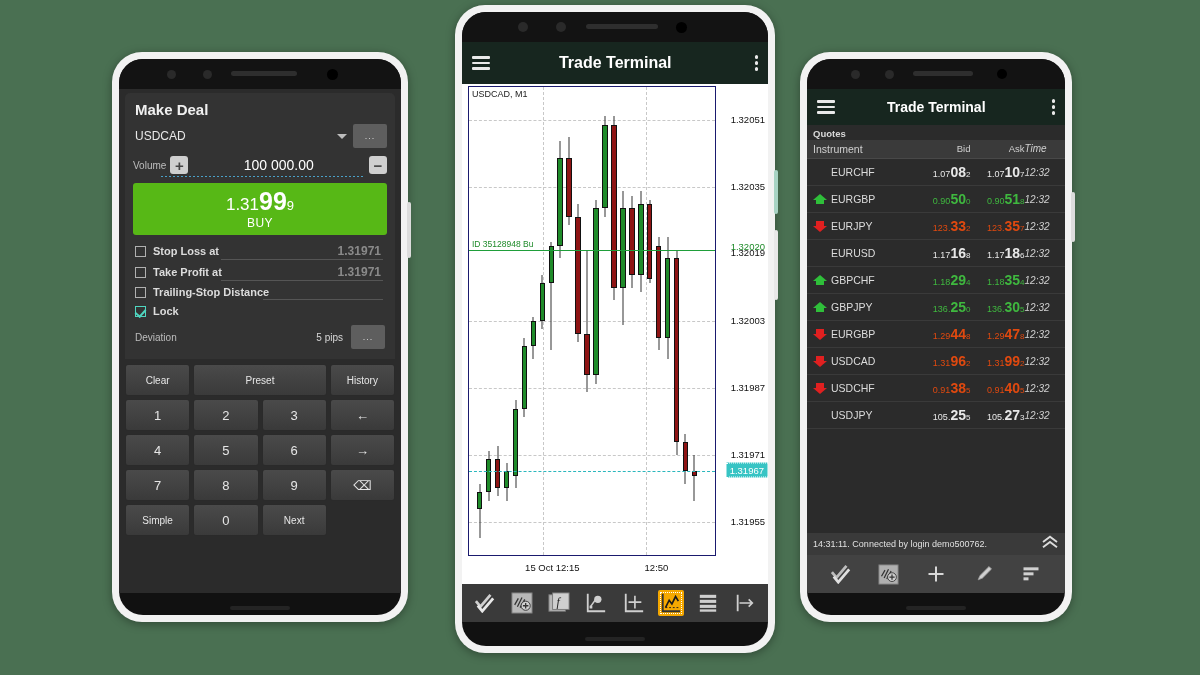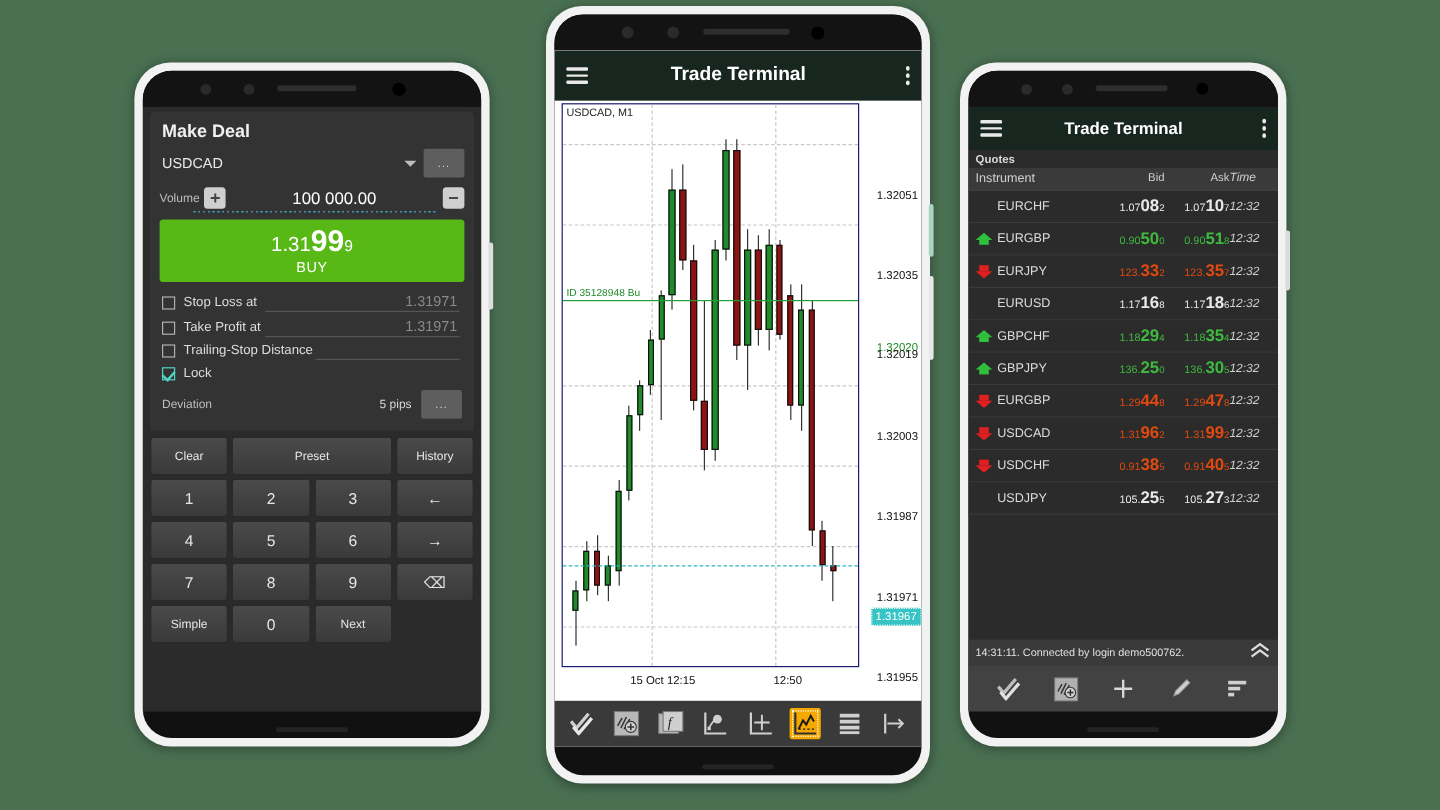--- a/index.html
+++ b/index.html
@@ -76,21 +76,21 @@
   .md-btnrow { display:flex; gap:6px; margin-top:7px; }
   .bigbtn { flex:1; border-radius:3px; text-align:center; padding:6px 0 5px; }
   .bigbtn.buy { background:#57b816; }
   .bigbtn.sell { background:#e0490f; }
   .price { color:#fff; line-height:1; white-space:nowrap;}
   .price .p-a { font-size:17px; }
   .price .p-b { font-size:25px; font-weight:600; }
   .price .p-c { font-size:13px; vertical-align:baseline;}
   .bigbtn .lab { color:#fff; font-size:12px; margin-top:2px; letter-spacing:.5px;}
 
-  .optrow { display:flex; align-items:flex-end; padding:5px 2px 2px 2px; position:relative; }
+  .optrow { display:flex; align-items:center; padding:5px 2px 2px 2px; position:relative;font-weight:bold; }
   .cbox { width:11px;height:11px;border:1.5px solid #b0b0b0; margin-right:7px; background:transparent;}
   .cbox.checked{ border-color:#4fd6c0; position:relative;}
   .cbox.checked:after{
     content:"";position:absolute;left:1px;top:0px;width:5px;height:8px;
     border:solid #4fd6c0;border-width:0 2px 2px 0;transform:rotate(42deg);
   }
   .optlabel { color:#dcdcdc; font-size:11px; }
   .optval { margin-left:auto; color:#8a8a8a; font-size:12px; padding-right:4px;}
   .optline { position:absolute; bottom:0; height:1px; background:#555; }
   .devrow { display:flex; align-items:center; padding:6px 2px 2px 2px; gap:8px;}
@@ -129,21 +129,21 @@
   .gridh { position:absolute; left:0; right:0; height:0; border-top:1px dashed #c8c8c8; }
   .candle { position:absolute; }
   .wick { position:absolute; width:1px; background:#333; left:50%; transform:translateX(-50%);}
   .body { position:absolute; left:0; right:0; border:1px solid #111; }
   .body.up { background:#1f8b2a; }
   .body.dn { background:#8e1414; }
   .orderline { position:absolute; left:0; right:0; height:0; border-top:1px solid #1f9e3a; }
   .orderlabel { position:absolute; font-size:8.5px; color:#1f8b2a; white-space:nowrap; }
   .bidline { position:absolute; left:0; right:0; height:0; border-top:1.5px dashed #2bb7bd;}
   .axis { position:absolute; right:0; top:2px; bottom:28px; width:52px; }
-  .axistick { position:absolute; right:3px; font-size:9.5px; color:#111; transform:translateY(-50%); white-space:nowrap;margin-top:44px;}
+  .axistick { position:absolute; right:3px; font-size:9.5px; color:#111; transform:translateY(-50%); white-space:nowrap;}
   .axistick.green { color:#1f8b2a; }
   .axistick.bid { background:#37c4c4; color:#fff; padding:1px 3px; border:1px dotted #fff; right:0;}
   .timeaxis { position:absolute; left:6px; right:52px; bottom:4px; height:20px; }
   .timetick { position:absolute; font-size:9.5px; color:#111; transform:translateX(-50%); }
   .chart-toolbar {
     position:absolute; left:0; right:0; bottom:0; height:38px; background:#3a3a3a;
     display:flex; align-items:center; justify-content:space-around; padding:0 4px;
   }
   .tbicon { width:26px; height:26px; display:flex; align-items:center; justify-content:center; border-radius:2px; }
   .tbicon.active { background:#f5a800; outline:1px dotted #fff; outline-offset:-3px;}

